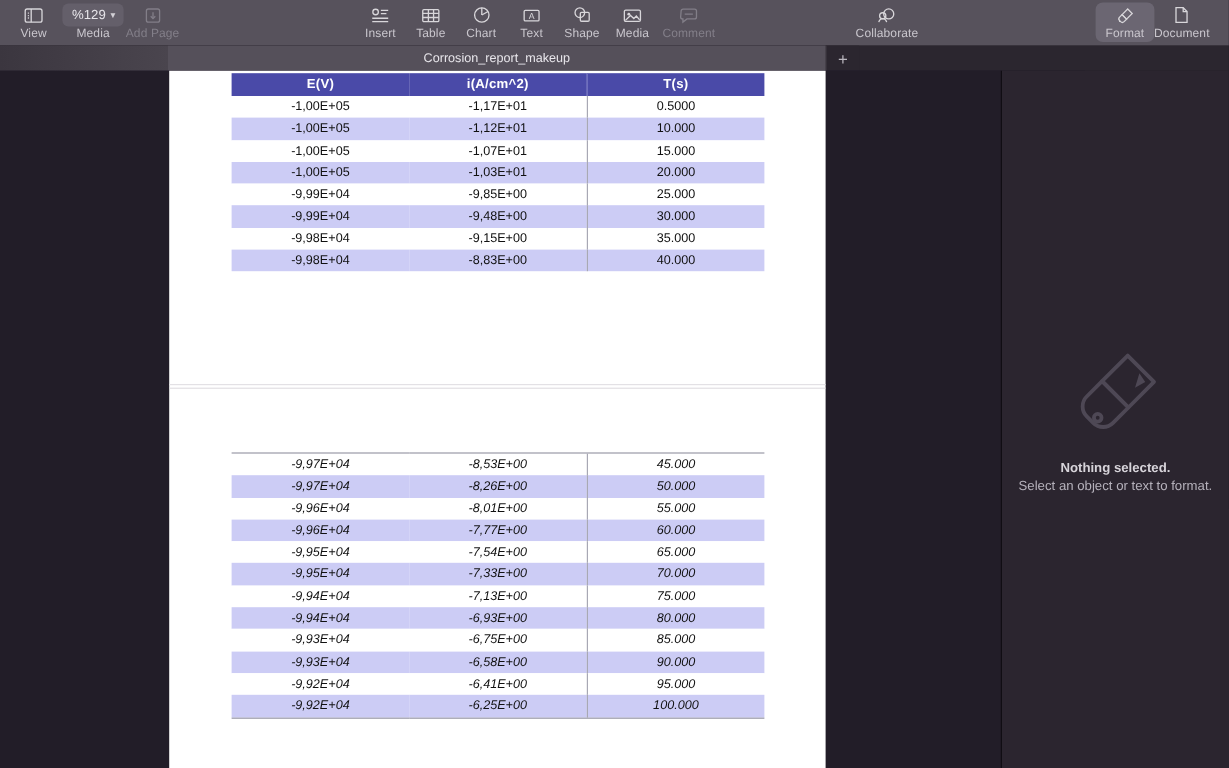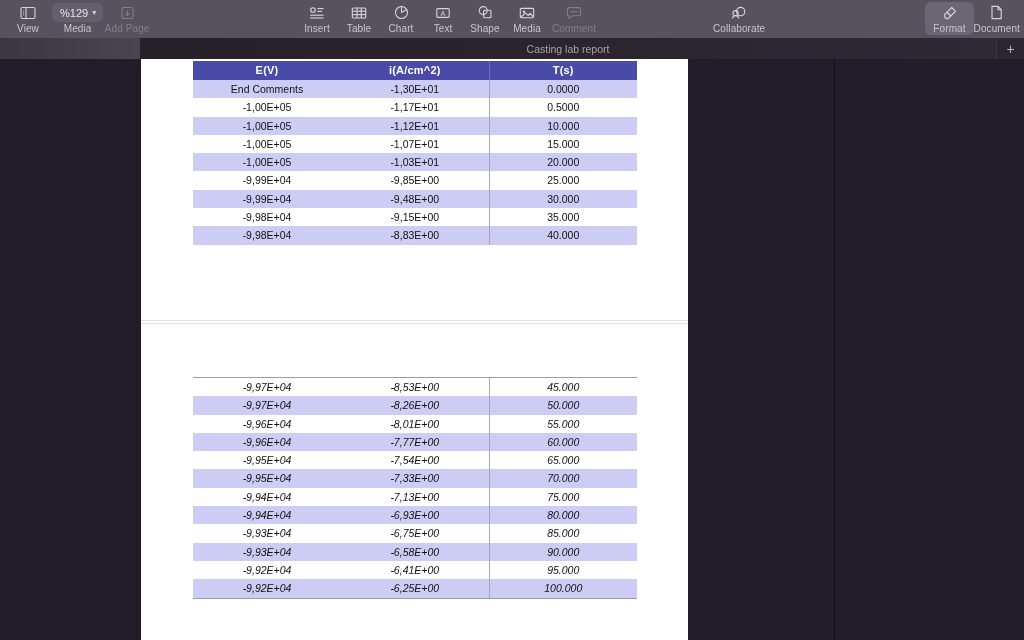--- a/index.html
+++ b/index.html
@@ -49,21 +49,21 @@
     height: 19px;
     color: #e6e4e9;
     font-size: 11px;
   }
   .zoom-pill .chev { font-size: 8px; opacity: .85; }
 
   .tb-center { position: absolute; left: 296px; top: 0; display: flex; }
   .tb-center .tb-item { min-width: 34px; margin: 0 4px; }
 
   .tb-collab { position: absolute; left: 713px; top: 0; }
-  .tb-right { position: absolute; right: 4px; top: 0; display: flex; }
+  .tb-right { position: absolute; right: 16px; top: 0; display: flex; }
   .tb-right .tb-item { min-width: 38px; }
   .tb-item.active {
     background: #6b6672;
     border-radius: 6px;
     padding: 3px 8px 1px 8px;
     margin-top: 2px;
   }
   .tb-item.active .tb-label { margin-top: 1px; }
 
   
@@ -344,22 +344,22 @@
           <polyline points="8,1.4 8,4.7 11.2,4.7"></polyline>
         </svg>
       </span>
       <span class="tb-label">Document</span>
     </div>
   </div>
 </div>
 
 <div class="tabbar">
   <div class="tab inactive-left"></div>
-  <div class="tab other">
-    <span>Casting lab report</span>
+  <div class="tab active">
+    <span>Corrosion_report_makeup</span>
   </div>
   <div class="tab-plus">
     <span>+</span>
   </div>
 </div>
 
 <div class="workspace">
 
   <div class="canvas-dark-left"></div>
   <div class="canvas-dark-right"></div>
@@ -367,25 +367,20 @@
   <div class="page page-one">
     <table class="tbl" id="table-top">
       <thead>
         <tr>
           <th class="c1">E(V)</th>
           <th class="c2">i(A/cm^2)</th>
           <th class="c3">T(s)</th>
         </tr>
       </thead>
       <tbody>
-          <tr class="alt">
-            <td class="c1">End Comments</td>
-            <td class="c2">-1,30E+01</td>
-            <td class="c3">0.0000</td>
-          </tr>
           <tr class="plain">
             <td class="c1">-1,00E+05</td>
             <td class="c2">-1,17E+01</td>
             <td class="c3">0.5000</td>
           </tr>
           <tr class="alt">
             <td class="c1">-1,00E+05</td>
             <td class="c2">-1,12E+01</td>
             <td class="c3">10.000</td>
           </tr>
@@ -488,13 +483,25 @@
             <td class="c2 botrule">-6,25E+00</td>
             <td class="c3 botrule">100.000</td>
           </tr>
         </tbody>
     </table>
 
   </div>
 
   <div class="panel-divider"></div>
 
+  <div class="format-panel">
+    <div class="brush-wrap">
+      <svg width="78" height="78" viewBox="0 0 64 64" fill="none" stroke="currentColor" stroke-width="2.6" stroke-linejoin="round" stroke-linecap="round">
+        <path d="M40 6 L58 24 L40.5 41.5 L22.5 23.5 Z"></path>
+        <path d="M22.5 23.5 L40.5 41.5 L30 52 a9.6 9.6 0 0 1 -13.6 0 L12 47.6 a9.6 9.6 0 0 1 0 -13.6 Z"></path>
+        <circle cx="19.5" cy="48.5" r="2.6"></circle>
+        <path d="M52 24 L45 28 L48 18 Z" fill="currentColor" stroke="none"></path>
+      </svg>
+    </div>
+    <div class="fp-title">Nothing selected.</div>
+    <div class="fp-sub">Select an object or text to format.</div>
+  </div>
 </div>
 
 </body></html>

